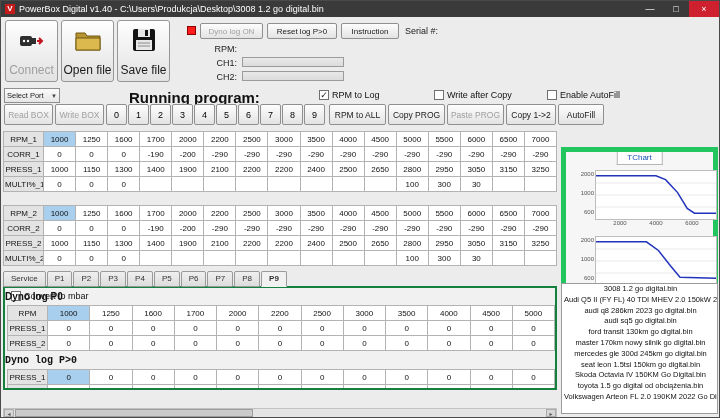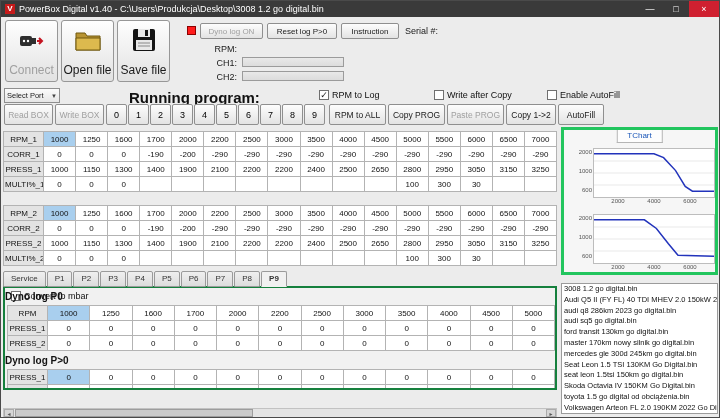--- a/index.html
+++ b/index.html
@@ -58,32 +58,32 @@
   #dyno-panel { position:absolute; left:2px; top:285px; width:554px; height:104px; border:2px solid #15803d; background:#f1f1f1; overflow:hidden; }
   .dyno-title { position:absolute; width:100%; font-size:10px; font-weight:bold; color:#111; }
   #dyno-panel table.grid { width:548px; }
 
   
   #hscroll { position:absolute; left:2px; top:407px; width:554px; height:10px; background:#e4e4e4; border:1px solid #c2c2c2; }
   #hscroll .thumb { position:absolute; left:11px; top:0; width:238px; height:8px; background:#cbcbcb; border:1px solid #9d9d9d; }
   .scroll-arrow { position:absolute; top:0; width:10px; height:8px; background:#d6d6d6; border:1px solid #ababab; font-size:5px; text-align:center; line-height:8px; color:#555; }
 
   
-  #chart-panel { position:absolute; left:560px; top:126px; width:157px; height:148px; border:3px solid #22c55e; background:#f6f6f6; }
+  #chart-panel { position:absolute; left:560px; top:146px; width:157px; height:148px; border:5px solid #22c55e; background:#f6f6f6; }
   #chart-tab { position:absolute; left:50%; transform:translateX(-50%); top:0; font-size:8px; color:#1a56b8; border:1px solid #b5b5b5; border-top:none; background:#fdfdfd; padding:0 10px; height:13px; line-height:12px; white-space:nowrap; }
   .chart { position:absolute; left:3px; width:150px; height:60px; }
   #chart1 { top:18px; } #chart2 { top:84px; }
   .plot { position:relative; margin-left:26px; width:122px; height:50px; background:#fff; border:1px solid #bdbdbd; }
   .plot svg { position:absolute; left:0; top:0; width:100%; height:100%; }
   .ytick { position:absolute; right:100%; margin-right:2px; font-size:6px; color:#555; transform:translateY(-45%); white-space:nowrap; }
   .xtick { position:absolute; top:100%; margin-top:1px; font-size:6px; color:#555; transform:translateX(-50%); }
 
   
   #file-list { position:absolute; left:560px; top:282px; width:157px; height:131px; background:#fff; border:1px solid #9b9b9b; font-size:7.5px; overflow:hidden; color:#111; }
-  .file-item { height:10.8px; line-height:10.8px; white-space:nowrap; overflow:hidden; padding-left:2px; }
+  .file-item { height:10.8px; line-height:10.8px; white-space:nowrap; overflow:hidden; padding-left:2px;text-align:center; }
 </style>
 </head>
 <body>
 
 <div id="window">
 
   <div id="titlebar">
     <div id="title-icon">V</div>
     <div id="title-text">PowerBox Digital v1.40 - C:\Users\Produkcja\Desktop\3008 1.2 go digital.bin</div>
     <div id="win-buttons">
@@ -404,21 +404,21 @@
             <td>0</td>
             <td>0</td>
             <td>0</td>
             <td>0</td>
             <td>0</td>
             <td>0</td>
             <td>0</td>
           </tr>
         </tbody>
       </table>
-    <div class="dyno-title" style="top:67px;">Dyno log  P&gt;0</div>
+    <div class="dyno-title" style="top:67px;font-family:Liberation Mono, monospace;">Dyno log  P&gt;0</div>
     <table class="grid" style="top:81px;">
         <tbody id="dynoPgt0">
           <tr>
             <td class="rowhdr">PRESS_1</td>
             <td class="sel">0</td>
             <td>0</td>
             <td>0</td>
             <td>0</td>
             <td>0</td>
             <td>0</td>
@@ -491,20 +491,19 @@
   </div>
 
   <div id="file-list">
       <div class="file-item">3008 1.2 go digital.bin</div>
       <div class="file-item">Audi Q5 II (FY FL) 40 TDI MHEV 2.0 150kW 204kM digital.bin</div>
       <div class="file-item">audi q8 286km 2023 go digital.bin</div>
       <div class="file-item">audi sq5 go digital.bin</div>
       <div class="file-item">ford transit 130km go digital.bin</div>
       <div class="file-item">master 170km nowy silnik go digital.bin</div>
       <div class="file-item">mercedes gle 300d 245km go digital.bin</div>
-      <div class="file-item">Seat Leon 1.5 TSI 130KM Go Digital.bin</div>
       <div class="file-item">seat leon 1.5tsi 150km go digital.bin</div>
       <div class="file-item">Skoda Octavia IV 150KM Go Digital.bin</div>
       <div class="file-item">toyota 1.5 go digital od obciążenia.bin</div>
       <div class="file-item">Volkswagen Arteon FL 2.0 190KM 2022 Go Digital Automat.bin</div>
     </div>
 
 </div>
 
 </body></html>

